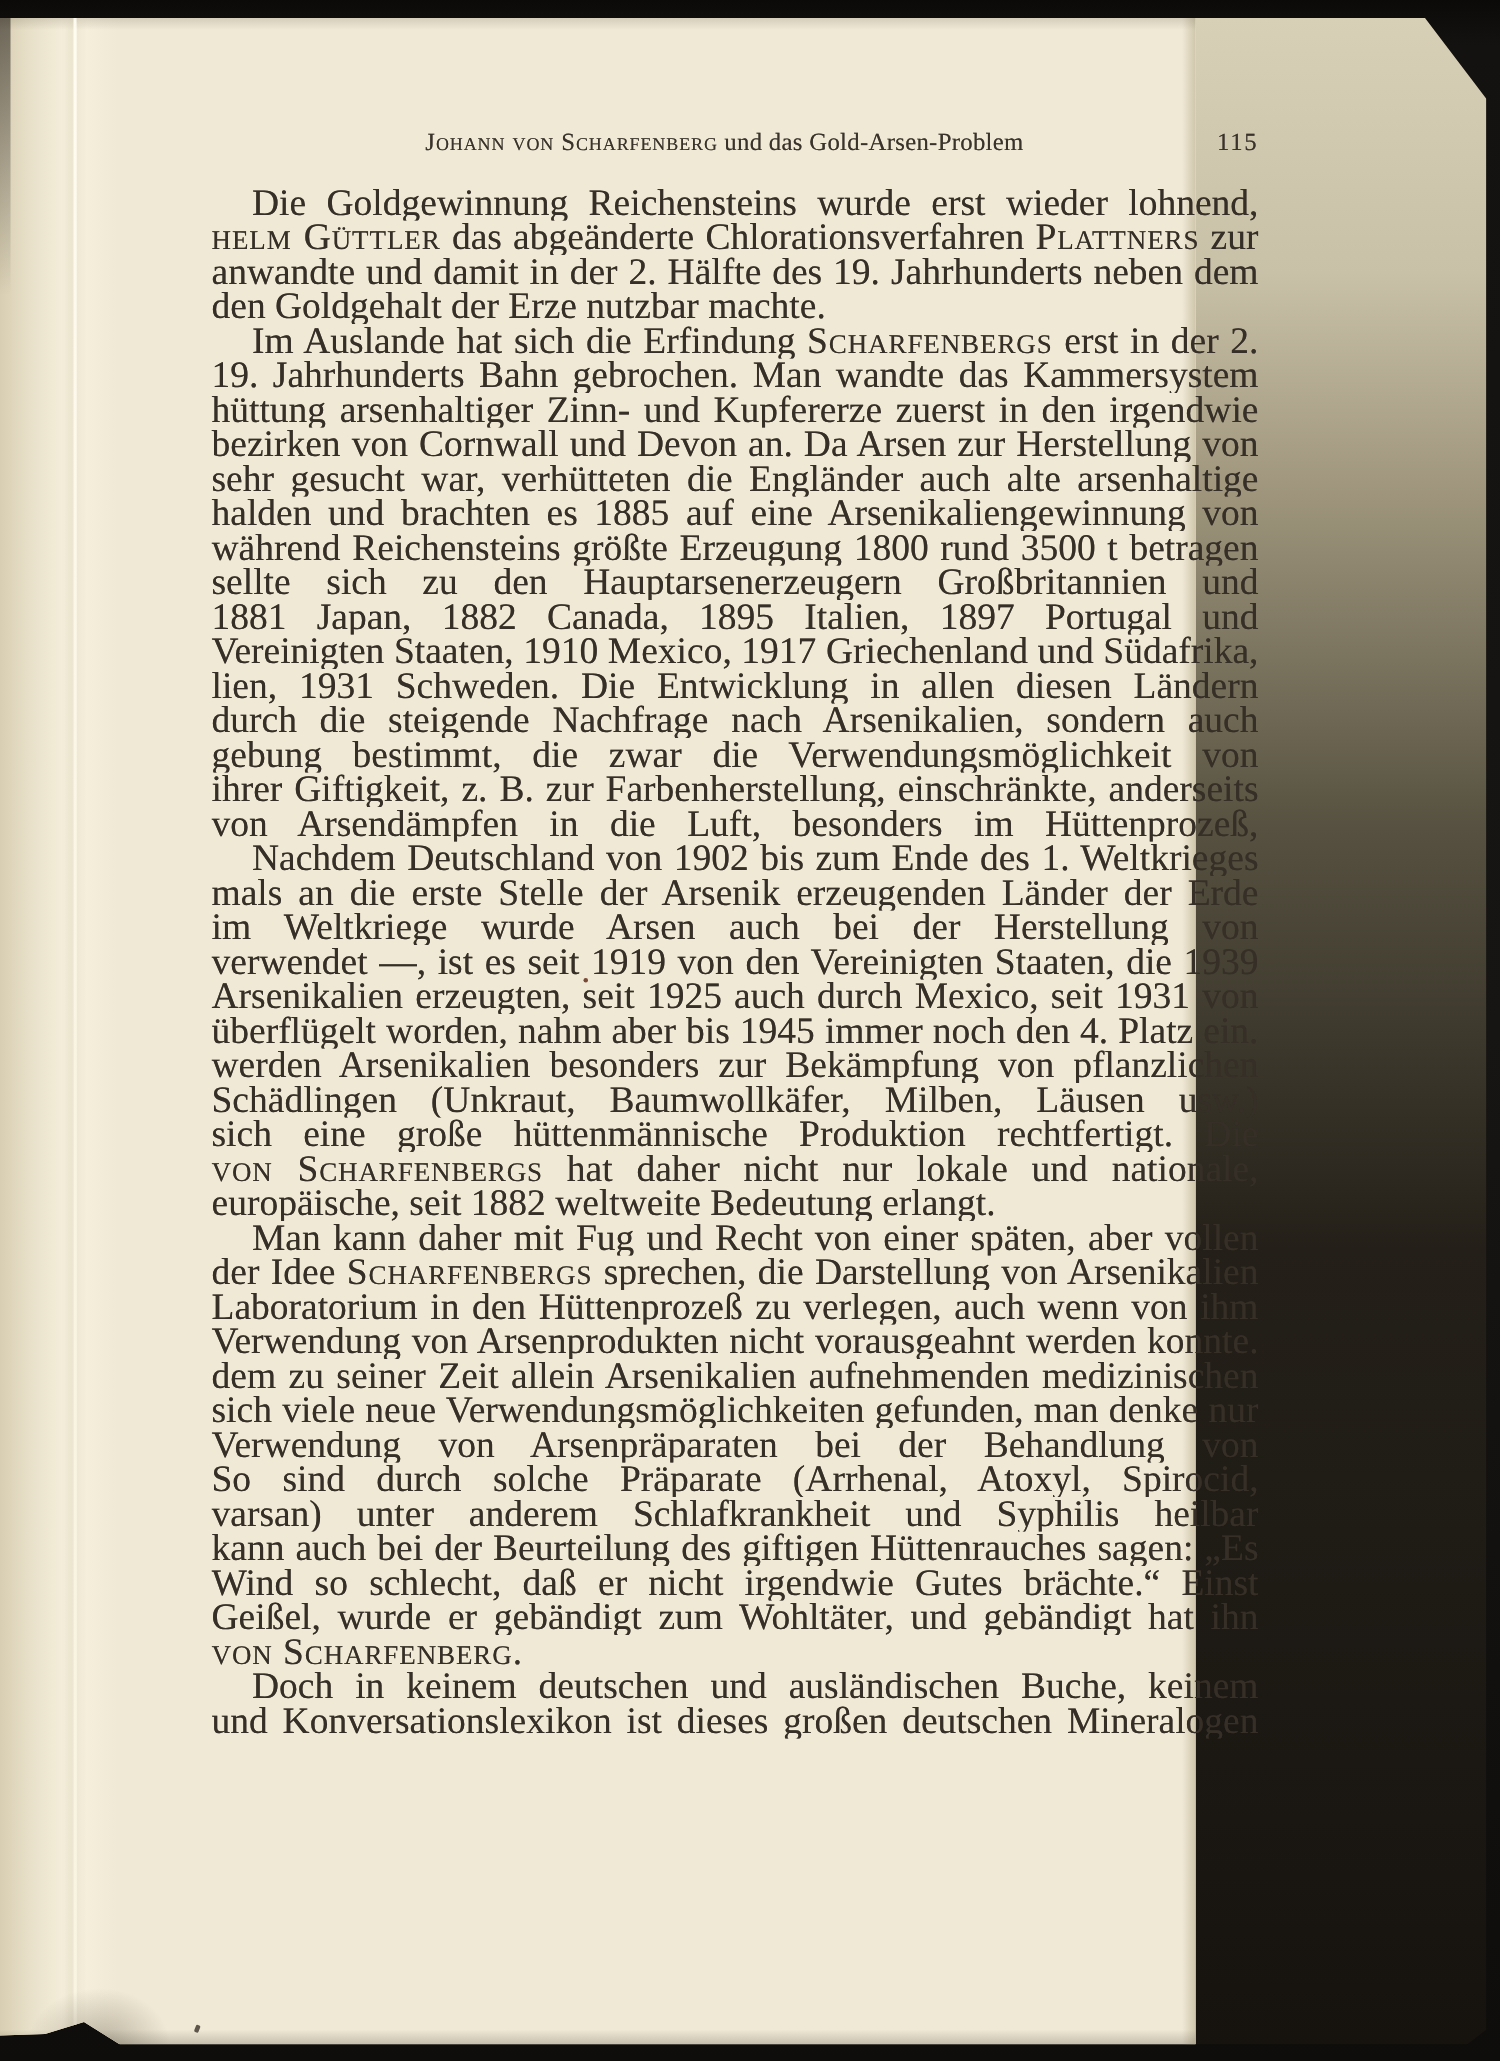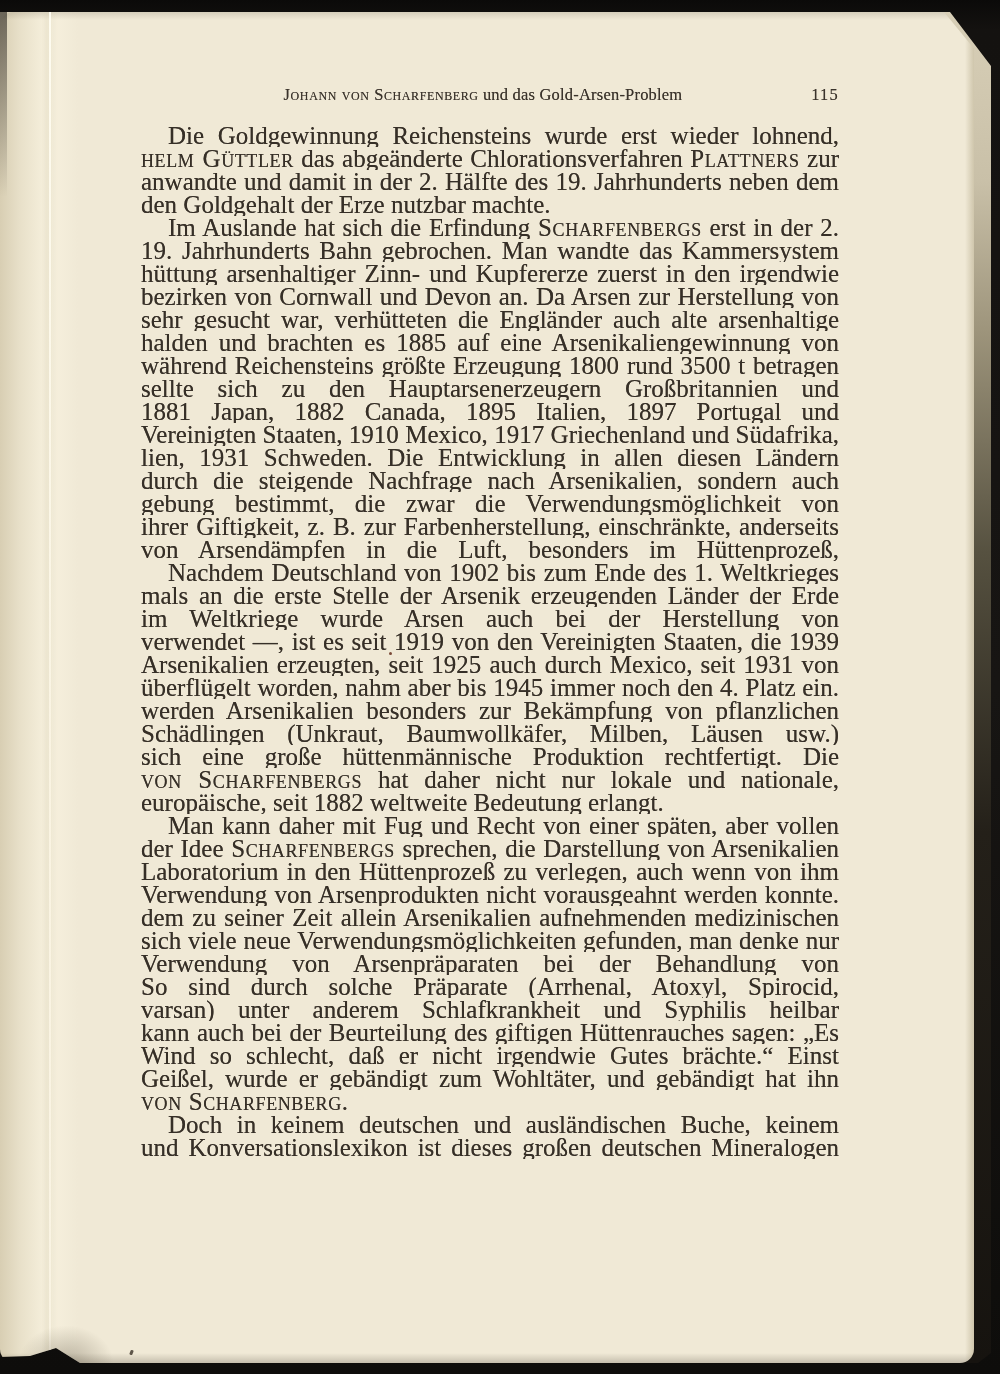--- a/index.html
+++ b/index.html
@@ -7,29 +7,28 @@
     width:1000px;height:1374px;position:relative;overflow:hidden;
     background:linear-gradient(180deg,#0b0a09 0,#141210 30px,#171513 50%,#0e0d0b 100%);
     font-family:"Liberation Serif","DejaVu Serif",serif;
   }
   .page-stack{
     position:absolute;left:0;top:12px;width:991px;height:1351px;
     background:linear-gradient(180deg,#d8cfb7 0,#c9c0a8 170px,#9d947b 320px,#565140 540px,#242019 820px,#16130f 100%);
     clip-path:polygon(0 0,950px 0,991px 54px,991px 1341px,978px 1351px,80px 1351px,56px 1336px,30px 1344px,0 1345px);
   }
   .page{
-    position:absolute;left:0;top:12px;width:974px;height:1351px;
+    position:absolute;left:0;top:12px;width:797px;height:1351px;
     background-color:#f0e9d6;
     background-image:
       linear-gradient(180deg, rgba(90,80,64,.18) 0, rgba(90,80,64,0) 8px),
       linear-gradient(0deg, rgba(70,62,50,.25) 0, rgba(70,62,50,0) 10px),
       linear-gradient(270deg, rgba(196,186,158,.75) 0, rgba(196,186,158,0) 9px),
       linear-gradient(90deg,#d8ceb3 0,#e8e0c9 20px,#f7f1de 48px,#f0e9d6 78px);
     clip-path:polygon(0 0,944px 0,985px 50px,985px 1341px,974px 1351px,80px 1351px,56px 1336px,30px 1344px,0 1345px);
-    border-radius:14px;
   }
   .left-shadow{position:absolute;left:0;top:0;width:7px;height:185px;
     background:linear-gradient(180deg,rgba(35,31,26,.6),rgba(35,31,26,0));}
   .crease{position:absolute;left:49px;top:0;width:2px;height:100%;
     background:linear-gradient(180deg,rgba(255,253,242,.9),rgba(252,246,230,.5) 55%,rgba(250,244,228,.75));
     box-shadow:-3px 0 4px rgba(196,184,152,.45),2px 0 5px rgba(196,184,152,.3);}
   .curl-shadow{position:absolute;left:18px;top:1313px;width:96px;height:38px;
     background:radial-gradient(ellipse at 50% 100%,rgba(90,80,62,.38),rgba(90,80,62,0) 70%);}
 
   .header{position:absolute;left:141px;top:73px;width:698px;height:22px;

